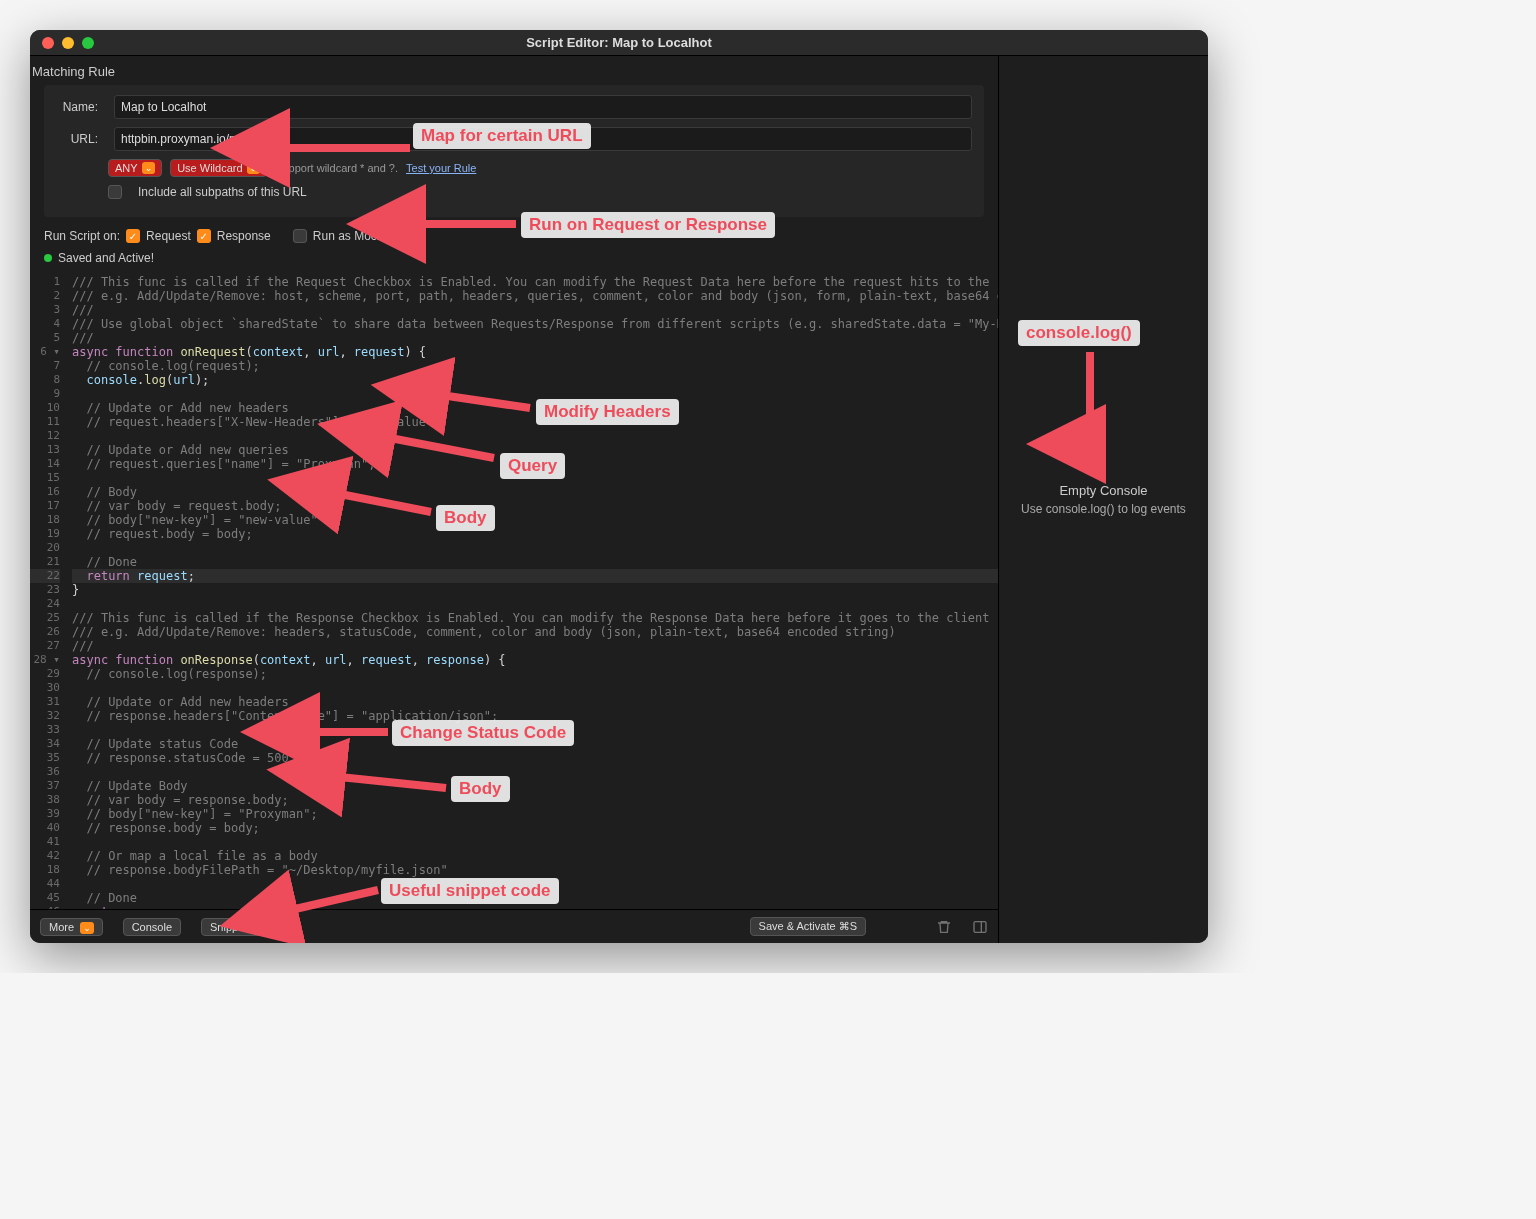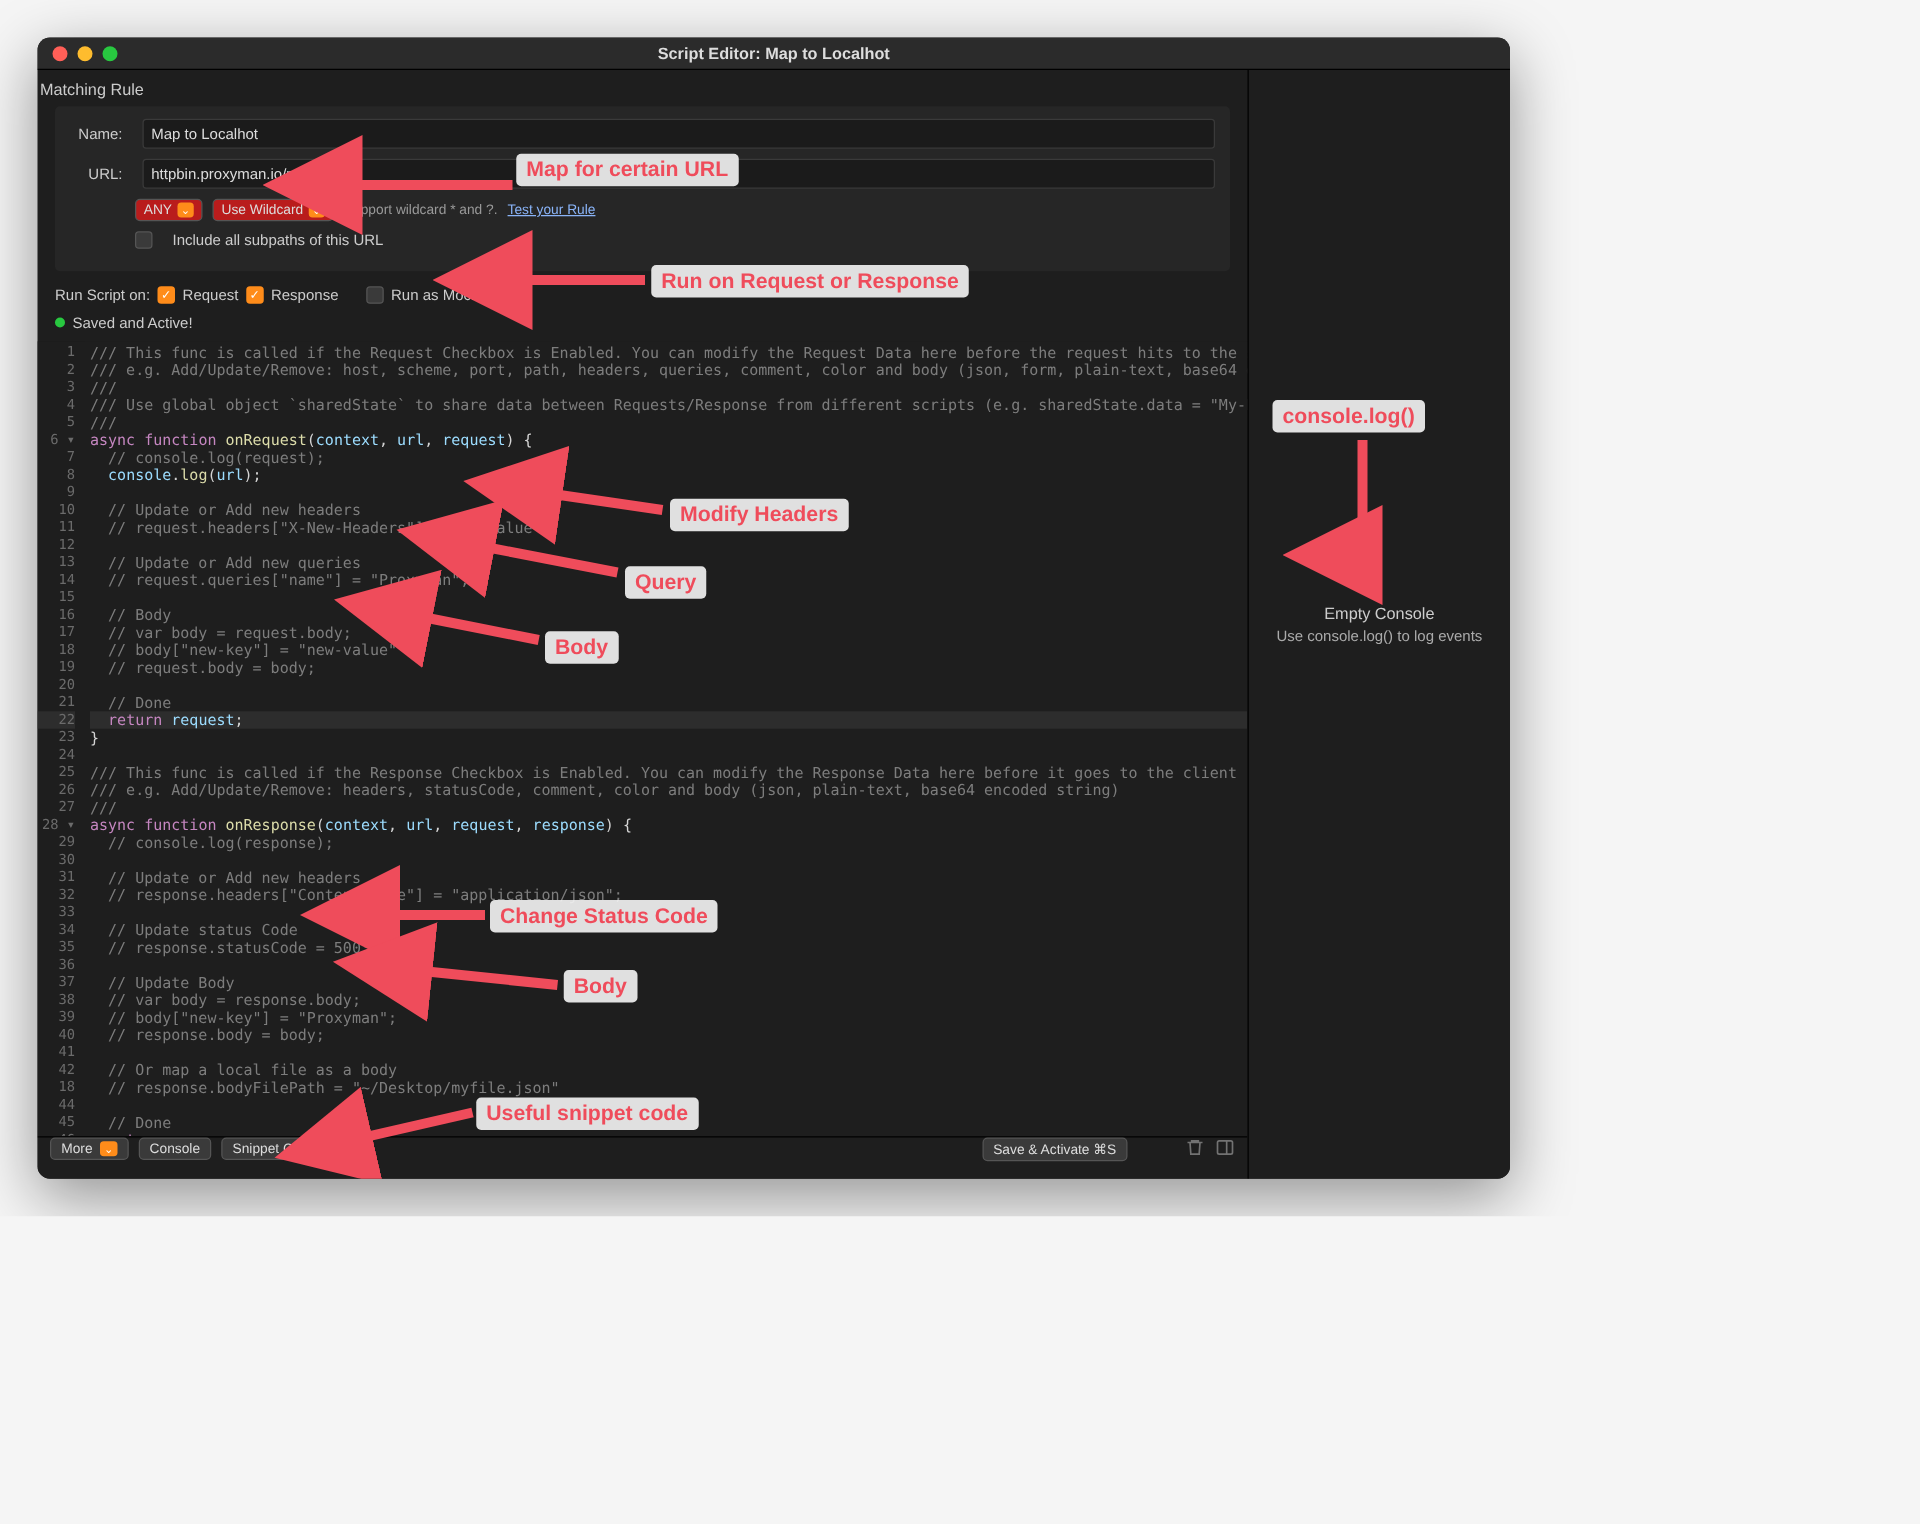--- a/index.html
+++ b/index.html
@@ -170,23 +170,23 @@
 .c-key { color: #c586c0; }
 .c-fn { color: #dcdcaa; }
 .c-param { color: #9cdcfe; }
 .c-plain { color: #d4d4d4; }
 .hl-line { background: #2d2d2d; display: inline-block; width: 100%; }
 .gutter .hl { background: #2d2d2d; display: block; }
 .bottom-bar {
   height: 34px;
   border-top: 1px solid #000;
   display: flex;
-  align-items: flex-start;
+  align-items: center;
   padding: 0 10px;
-  gap: 8px;
+  gap: 20px;
   background: #1e1e1e;
   font-size: 12px;
   color: #ccc;
 }
 .btn-small {
   background: #3a3a3a;
   border: 1px solid #555;
   color: #ddd;
   font-size: 11px;
   padding: 2px 8px;

